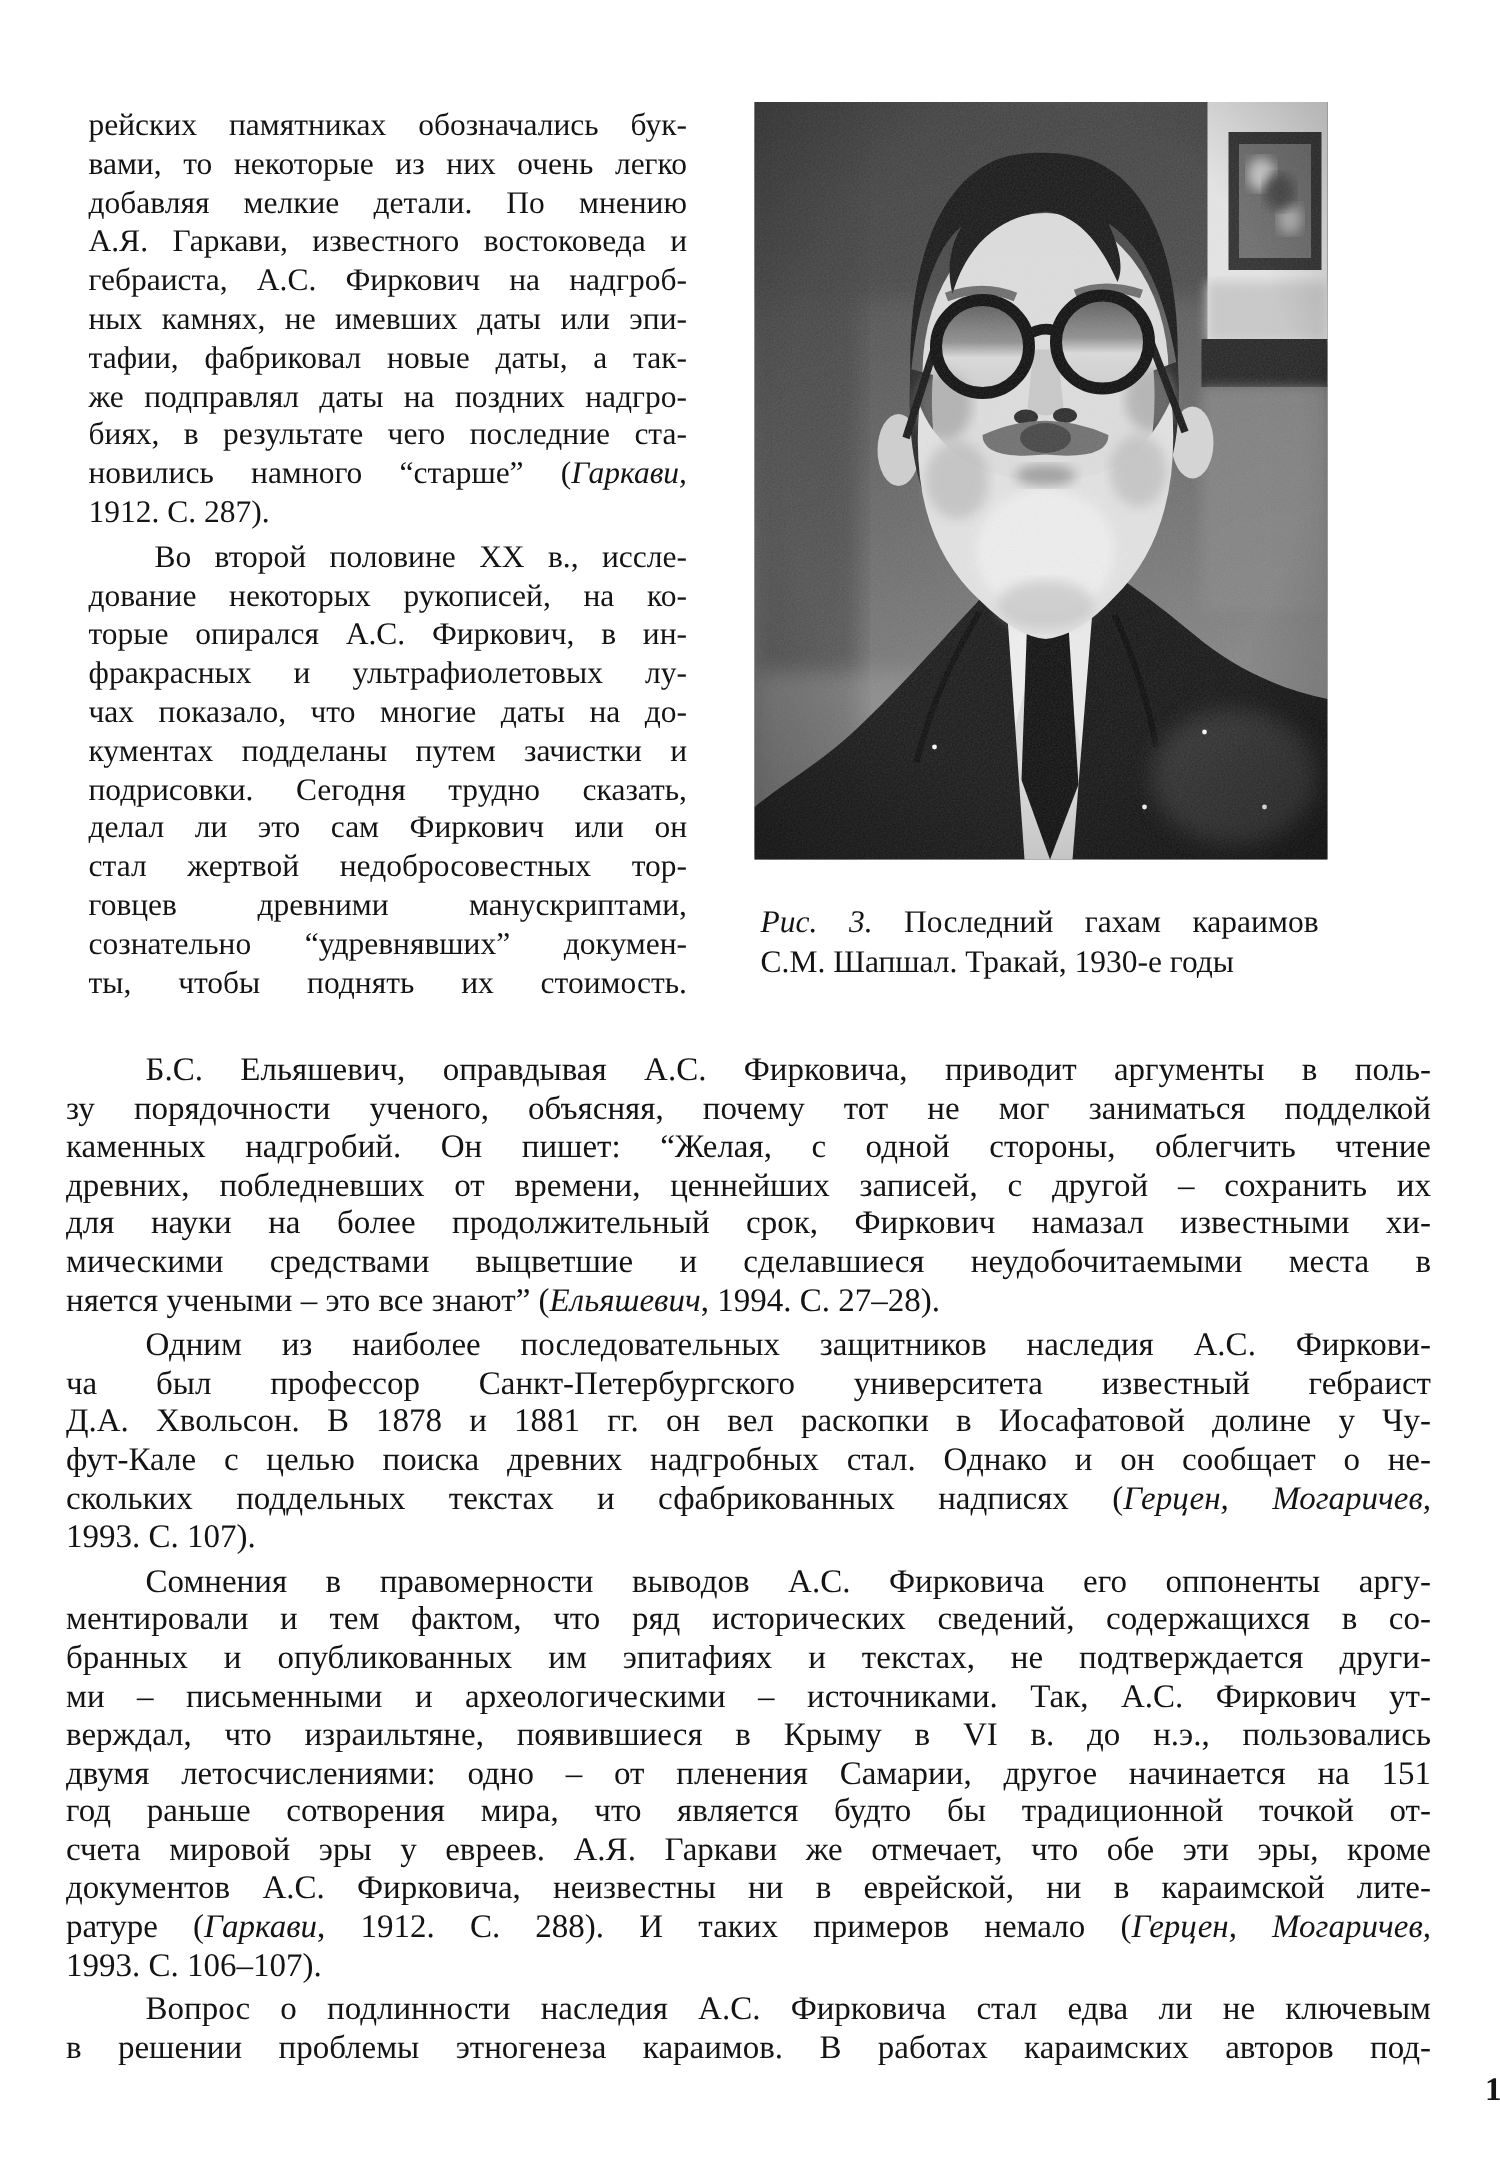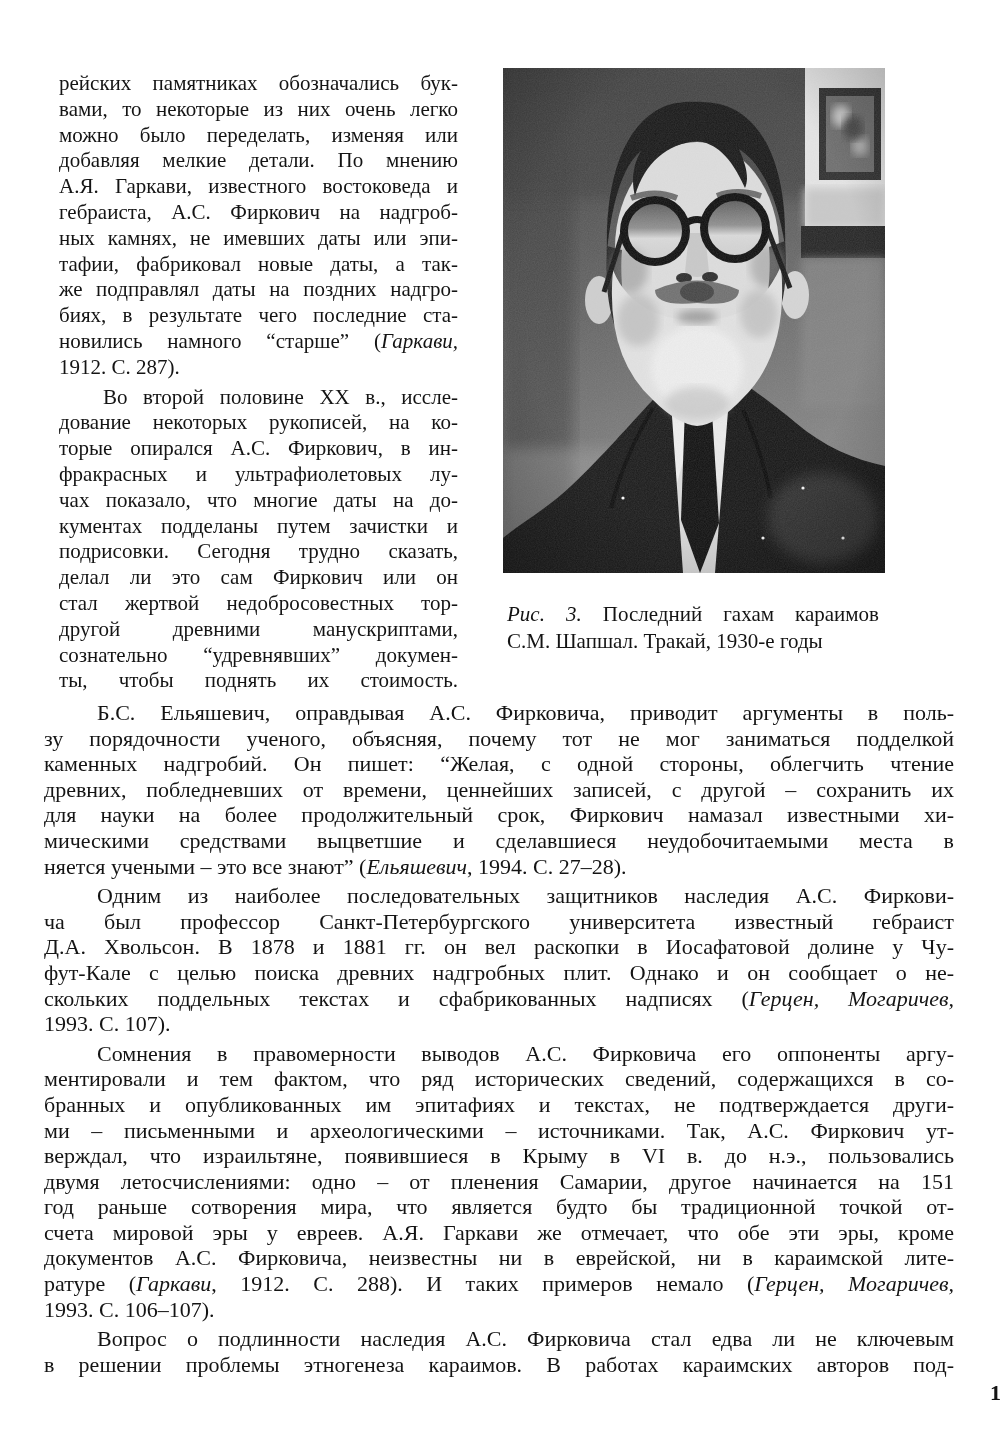--- a/index.html
+++ b/index.html
@@ -45,42 +45,41 @@
 </style>
 </head>
 <body>
 
 <div class="page">
 
   <div class="textblock col-left">
       <div class="para">
         <div class="tline"><span>рейских памятниках обозначались бук-</span></div>
         <div class="tline"><span>вами, то некоторые из них очень легко</span></div>
-        <div class="tline"><span>можно было переделать, изменяя или</span></div>
         <div class="tline"><span>добавляя мелкие детали. По мнению</span></div>
         <div class="tline"><span>А.Я. Гаркави, известного востоковеда и</span></div>
         <div class="tline"><span>гебраиста, А.С. Фиркович на надгроб-</span></div>
         <div class="tline"><span>ных камнях, не имевших даты или эпи-</span></div>
         <div class="tline"><span>тафии, фабриковал новые даты, а так-</span></div>
         <div class="tline"><span>же подправлял даты на поздних надгро-</span></div>
         <div class="tline"><span>биях, в результате чего последние ста-</span></div>
         <div class="tline"><span>новились намного “старше” (</span><span class="ital">Гаркави,</span></div>
         <div class="tline nojust"><span>1912. С. 287).</span></div>
       </div>
       <div class="para">
         <div class="tline indent"><span>Во второй половине XX в., иссле-</span></div>
         <div class="tline"><span>дование некоторых рукописей, на ко-</span></div>
         <div class="tline"><span>торые опирался А.С. Фиркович, в ин-</span></div>
         <div class="tline"><span>фракрасных и ультрафиолетовых лу-</span></div>
         <div class="tline"><span>чах показало, что многие даты на до-</span></div>
         <div class="tline"><span>кументах подделаны путем зачистки и</span></div>
         <div class="tline"><span>подрисовки. Сегодня трудно сказать,</span></div>
         <div class="tline"><span>делал ли это сам Фиркович или он</span></div>
         <div class="tline"><span>стал жертвой недобросовестных тор-</span></div>
-        <div class="tline"><span>другой древними манускриптами,</span></div>
+        <div class="tline"><span>говцев древними манускриптами,</span></div>
         <div class="tline"><span>сознательно “удревнявших” докумен-</span></div>
         <div class="tline"><span>ты, чтобы поднять их стоимость.</span></div>
       </div>
     </div>
 
   <div class="photo" role="img" aria-label="Чёрно-белый портрет пожилого мужчины в круглых тёмных очках, с густой седой бородой, в тёмном костюме, белой рубашке и галстуке; позади на светлой стене небольшая фотография">
     <svg viewBox="0 0 382 505" preserveAspectRatio="none">
       <defs>
         <linearGradient id="bgGrad" x1="0" y1="0" x2="0.25" y2="1">
           <stop offset="0" stop-color="#3e3e3e"></stop>
@@ -204,21 +203,21 @@
         <div class="tline"><span>каменных надгробий. Он пишет: “Желая, с одной стороны, облегчить чтение</span></div>
         <div class="tline"><span>древних, побледневших от времени, ценнейших записей, с другой – сохранить их</span></div>
         <div class="tline"><span>для науки на более продолжительный срок, Фиркович намазал известными хи-</span></div>
         <div class="tline"><span>мическими средствами выцветшие и сделавшиеся неудобочитаемыми места в</span></div>
         <div class="tline nojust"><span>няется учеными – это все знают” (</span><span class="ital">Ельяшевич</span><span>, 1994. С. 27–28).</span></div>
       </div>
       <div class="para">
         <div class="tline indent"><span>Одним из наиболее последовательных защитников наследия А.С. Фиркови-</span></div>
         <div class="tline"><span>ча был профессор Санкт-Петербургского университета известный гебраист</span></div>
         <div class="tline"><span>Д.А. Хвольсон. В 1878 и 1881 гг. он вел раскопки в Иосафатовой долине у Чу-</span></div>
-        <div class="tline"><span>фут-Кале с целью поиска древних надгробных плит. Однако и он сообщает о не-</span></div>
+        <div class="tline"><span>фут-Кале с целью поиска древних надгробных стал. Однако и он сообщает о не-</span></div>
         <div class="tline"><span>скольких поддельных текстах и сфабрикованных надписях (</span><span class="ital">Герцен, Могаричев,</span></div>
         <div class="tline nojust"><span>1993. С. 107).</span></div>
       </div>
       <div class="para">
         <div class="tline indent"><span>Сомнения в правомерности выводов А.С. Фирковича его оппоненты аргу-</span></div>
         <div class="tline"><span>ментировали и тем фактом, что ряд исторических сведений, содержащихся в со-</span></div>
         <div class="tline"><span>бранных и опубликованных им эпитафиях и текстах, не подтверждается други-</span></div>
         <div class="tline"><span>ми – письменными и археологическими – источниками. Так, А.С. Фиркович ут-</span></div>
         <div class="tline"><span>верждал, что израильтяне, появившиеся в Крыму в VI в. до н.э., пользовались</span></div>
         <div class="tline"><span>двумя летосчислениями: одно – от пленения Самарии, другое начинается на 151</span></div>

